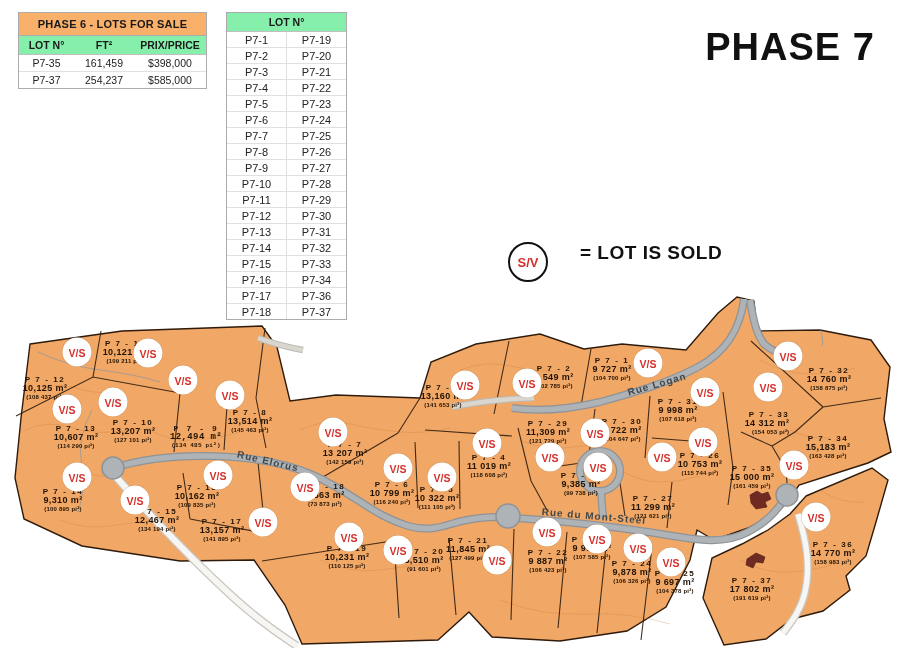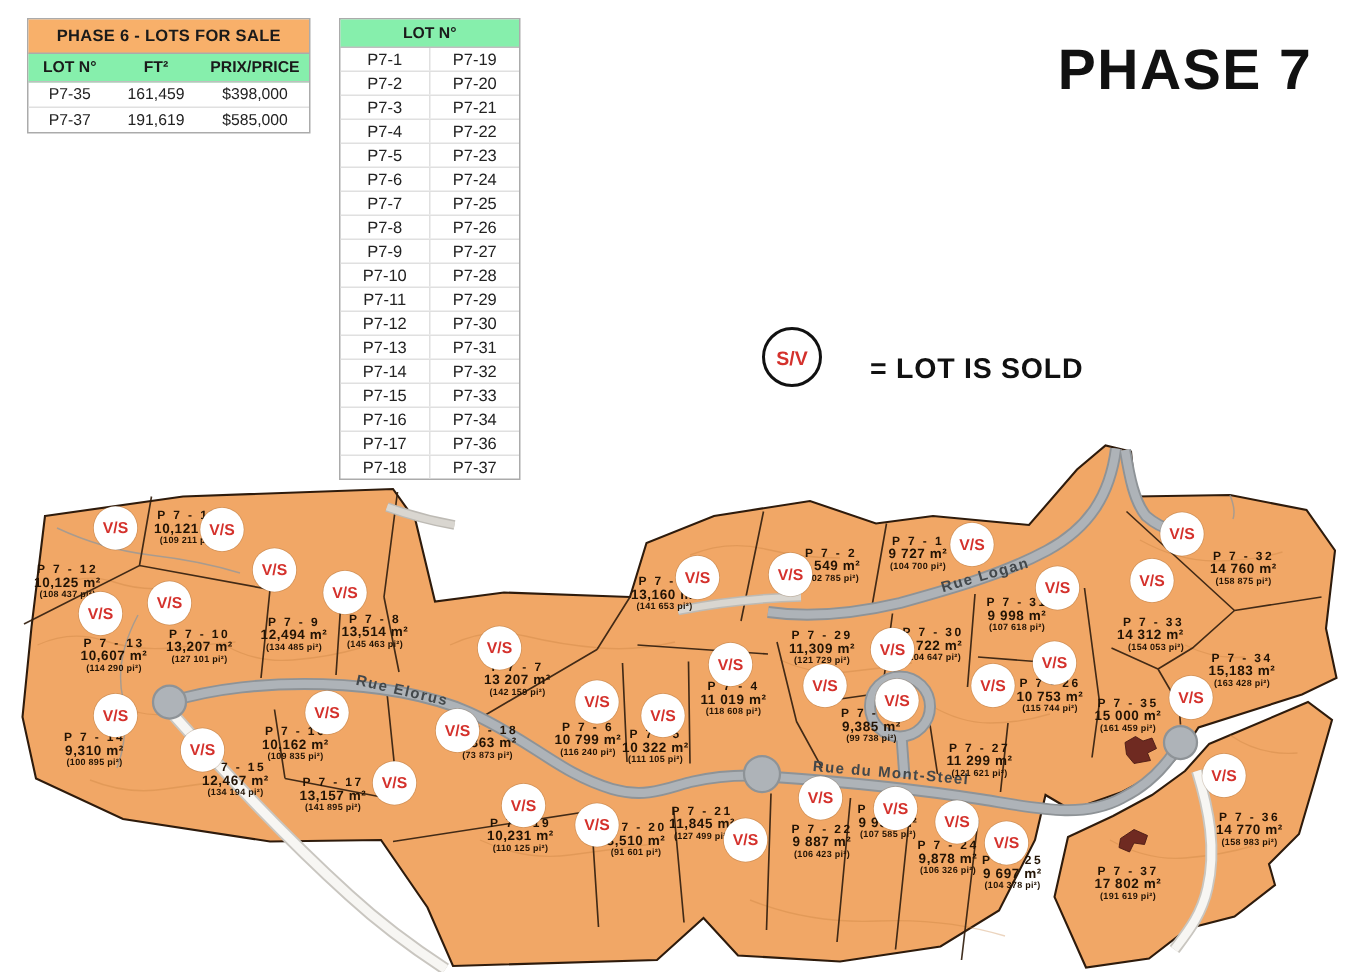--- a/index.html
+++ b/index.html
@@ -17,21 +17,21 @@
   #forsale{left:18px;top:12px;width:187px;}
   #forsale .subhead div:nth-child(1),#forsale .t-cell:nth-child(1){width:55px;}
   #forsale .subhead div:nth-child(2),#forsale .t-cell:nth-child(2){width:60px;}
   #forsale .subhead div:nth-child(3),#forsale .t-cell:nth-child(3){width:72px;}
   #sold{left:226px;top:12px;width:119px;}
   #sold .t-cell{width:59px;font-size:11px;padding:1.5px 0;}
   #sold .t-cell:first-child{border-right:1px solid #E0E0E0;}
   
   #phase-title{position:absolute;left:700px;top:12px;width:180px;text-align:center;
                font-size:38px;font-weight:600;letter-spacing:1px;color:#111;margin-top:14px;}
-  #legend{position:absolute;left:508px;top:218px;display:flex;align-items:flex-end;}
+  #legend{position:absolute;left:508px;top:242px;display:flex;align-items:flex-start;}
   #legend .lg-circle{width:36px;height:36px;border:2px solid #111;border-radius:50%;
         background:#fff;display:flex;align-items:center;justify-content:center;
         color:#D4312C;font-weight:bold;font-size:13px;}
   #legend .lg-text{margin-left:32px;font-size:19px;font-weight:bold;letter-spacing:.5px;color:#111;}
   
   #map-svg{position:absolute;left:0;top:0;}
   .road-label{position:absolute;color:#43484B;font-weight:bold;font-size:10px;
               letter-spacing:1px;white-space:nowrap;transform:translate(-50%,-50%);}
   .lot{position:absolute;transform:translate(-50%,-50%);text-align:center;color:#221304;
        white-space:nowrap;line-height:1.04;z-index:2;}
@@ -184,21 +184,21 @@
       <div class="lm">13 207 m²</div>
       <div class="lp">(142 159 pi²)</div>
     </div>
     <div class="badge" style="left: 333px; top: 432px;">V/S</div>
     <div class="lot" style="left: 250px; top: 421px;">
       <div class="ln">P 7 - 8</div>
       <div class="lm">13,514 m²</div>
       <div class="lp">(145 463 pi²)</div>
     </div>
     <div class="badge" style="left: 230px; top: 395px;">V/S</div>
-    <div class="lot" style="left: 196px; top: 423px;">
+    <div class="lot" style="left: 196px; top: 437px; font-family: Liberation Mono, monospace;">
       <div class="ln">P 7 - 9</div>
       <div class="lm">12,494 m²</div>
       <div class="lp">(134 485 pi²)</div>
     </div>
     <div class="badge" style="left: 183px; top: 380px;">V/S</div>
     <div class="lot" style="left: 133px; top: 431px;">
       <div class="ln">P 7 - 10</div>
       <div class="lm">13,207 m²</div>
       <div class="lp">(127 101 pi²)</div>
     </div>
@@ -373,21 +373,21 @@
     <div>PRIX/PRICE</div>
   </div>
   <div>
       <div class="t-row">
         <div class="t-cell">P7-35</div>
         <div class="t-cell">161,459</div>
         <div class="t-cell">$398,000</div>
       </div>
       <div class="t-row">
         <div class="t-cell">P7-37</div>
-        <div class="t-cell">191,619</div>
+        <div class="t-cell">254,237</div>
         <div class="t-cell">$585,000</div>
       </div>
     </div>
 </div>
 
 <div class="ptable" id="sold">
   <div class="subhead">
     <div style="width:100%">LOT N°</div>
   </div>
   <div>

